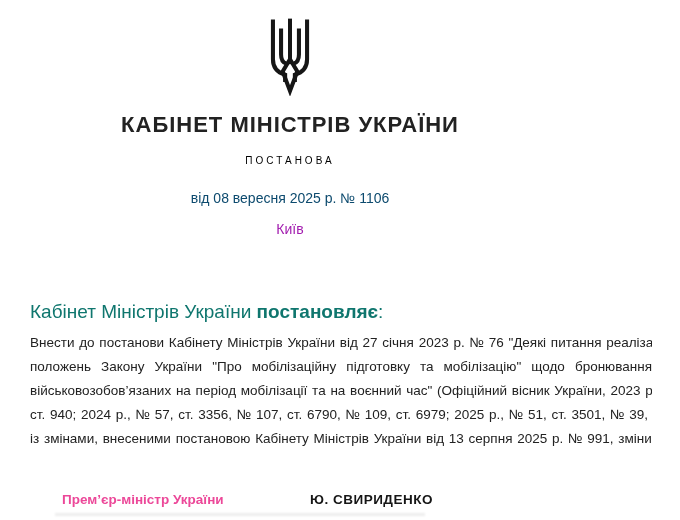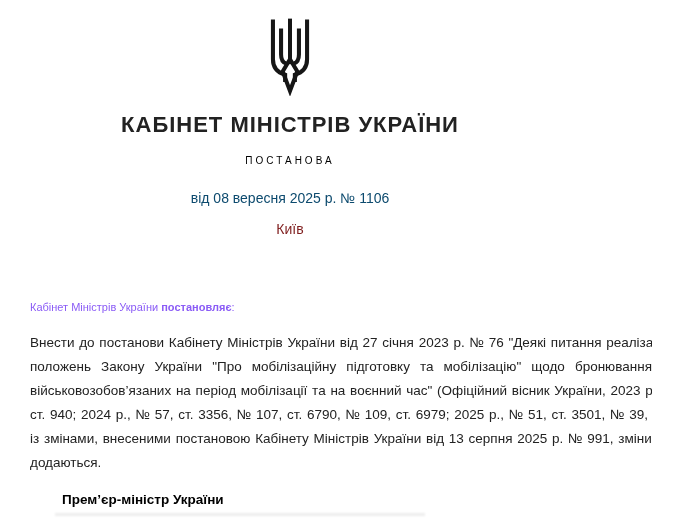--- a/index.html
+++ b/index.html
@@ -16,45 +16,45 @@
   .hdr-line {
     position: absolute; left: 0; width: 580px;
     display: flex; justify-content: center;
   }
   .hdr-line > span { white-space: nowrap; }
 
   .emblem-wrap { top: 16px; }
   .org   { top: 112px; font-size: 22px; font-weight: 700; letter-spacing: 1px; color: #222; }
   .dtype { top: 155px; font-size: 10px; font-weight: 500; letter-spacing: 3px; color: #000000; }
   .dline { top: 190px; font-size: 14px; color: #0c4a6e; }
-  .city  { top: 221px; font-size: 14px; color: #7f1d1d; }
+  .city  { top: 221px; font-size: 14px; color: #a21caf; }
   .title { top: 251px; font-size: 12.5px; font-weight: 700; color: #161616; }
 
   .preamble {
     position: absolute; left: 30px; top: 301px;
-    font-size: 11px; color: #8b5cf6;
+    font-size: 19px; color: #0f766e;
   }
   .preamble .b { font-weight: 700; }
 
   .body-text {
     position: absolute; left: 30px; right: 28px; top: 331px;
     font-size: 13.5px; color: #222;
   }
   .jline {
     text-align: justify;
     text-align-last: justify;
     line-height: 24px; height: 24px;
     overflow: hidden; white-space: nowrap;
   }
   .jline, .lline { word-spacing: 1px; }
   .lline { text-align: left; line-height: 24px; height: 24px; }
 
   .sig-post {
     position: absolute; left: 62px; top: 492px;
-    font-size: 13.5px; font-weight: 700; color: #000000;
+    font-size: 13.5px; font-weight: 700; color: #ec4899;
   }
   .sig-name {
     position: absolute; left: 310px; top: 492px;
     font-size: 13.5px; font-weight: 700; letter-spacing: 0.5px; color: #161616;
   }
 
   
   .crop-ghost {
     position: absolute; left: 55px; top: 513px; width: 370px; height: 3px;
     background: #ededed; filter: blur(1px);
@@ -100,20 +100,20 @@
   <div class="preamble">
     <span>Кабінет Міністрів України </span><span class="b">постановляє</span><span>:</span>
   </div>
 
   <div class="body-text">
     <div class="jline">Внести до постанови Кабінету Міністрів України від 27 січня 2023 р. № 76 "Деякі питання реалізації</div>
     <div class="jline">положень Закону України "Про мобілізаційну підготовку та мобілізацію" щодо бронювання</div>
     <div class="jline">військовозобов’язаних на період мобілізації та на воєнний час" (Офіційний вісник України, 2023 р., № 15,</div>
     <div class="jline">ст. 940; 2024 р., № 57, ст. 3356, № 107, ст. 6790, № 109, ст. 6979; 2025 р., № 51, ст. 3501, № 39, ст. 2624) ——</div>
     <div class="jline">із змінами, внесеними постановою Кабінету Міністрів України від 13 серпня 2025 р. № 991, зміни, що</div>
-    <div class="lline">додаються.</div>
   </div>
 
   <div class="sig-post">Прем’єр-міністр України</div>
+  <div class="sig-name">Ю. СВИРИДЕНКО</div>
 
   <div class="crop-ghost"></div>
 
 </div>
 
 </body></html>

